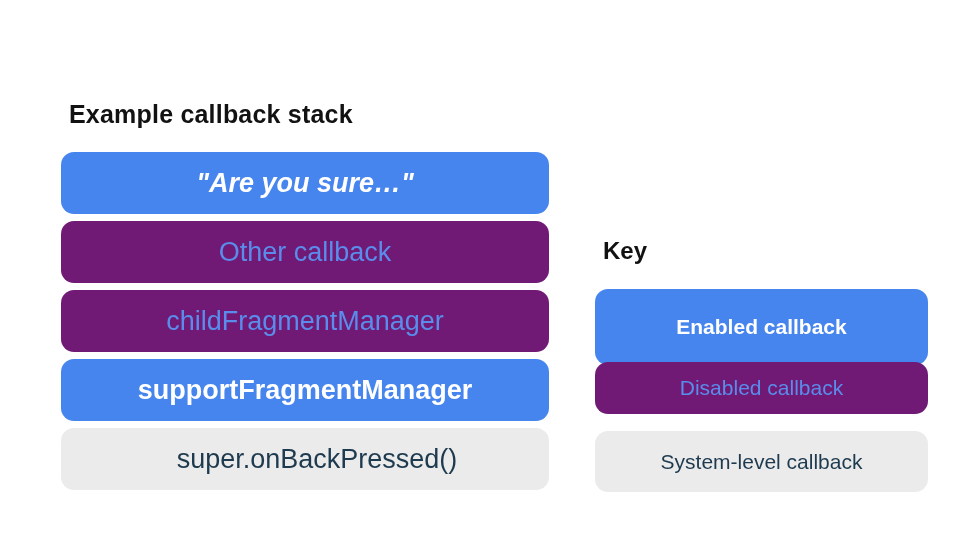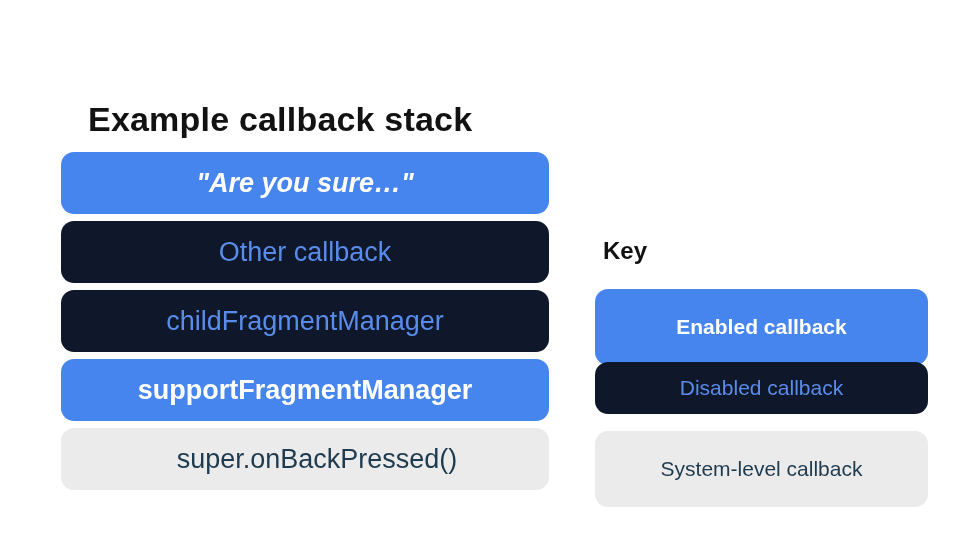--- a/index.html
+++ b/index.html
@@ -12,25 +12,24 @@
     width: 960px;
     height: 540px;
     background: #ffffff;
     overflow: hidden;
     font-family: "Liberation Sans", sans-serif;
   }
   .diagram-title {
     position: absolute;
     left: 69px;
     top: 100px;
-    font-size: 34px;
+    font-size: 25px;
     font-weight: 600;
     letter-spacing: 0.2px;
     color: #121212;
-    margin-left: 19px;
   }
   .stack-box {
     position: absolute;
     left: 61px;
     width: 488px;
     height: 62px;
     border-radius: 13px;
     display: flex;
     align-items: center;
     justify-content: center;
@@ -42,21 +41,21 @@
   .stack-box.pos-2 { top: 290px; }
   .stack-box.pos-3 { top: 359px; }
   .stack-box.pos-4 { top: 428px; padding-left: 24px; }
 
   .enabled {
     background: #4684EE;
     color: #ffffff;
     font-weight: 700;
   }
   .disabled {
-    background: #0f172a;
+    background: #701a75;
     color: #5A8CEB;
     font-weight: 400;
   }
   .system {
     background: #EBEBEB;
     color: #1E3A4F;
     font-weight: 400;
   }
   .em-part {
     font-style: italic;
@@ -80,21 +79,21 @@
     height: 76px;
     border-radius: 13px;
     display: flex;
     align-items: center;
     justify-content: center;
     font-size: 21px;
     box-sizing: border-box;
   }
   .key-box.pos-0 { top: 289px; }
   .key-box.pos-1 { top: 362px; height: 52px; }
-  .key-box.pos-2 { top: 431px; height: 76px; }
+  .key-box.pos-2 { top: 431px; height: 61px; }
 </style>
 </head>
 <body>
 
 <div class="canvas">
 
   <div class="diagram-title">Example callback stack</div>
 
   <div class="stack-box pos-0 enabled">
     <span class="em-part">"Are you sure…"</span>

